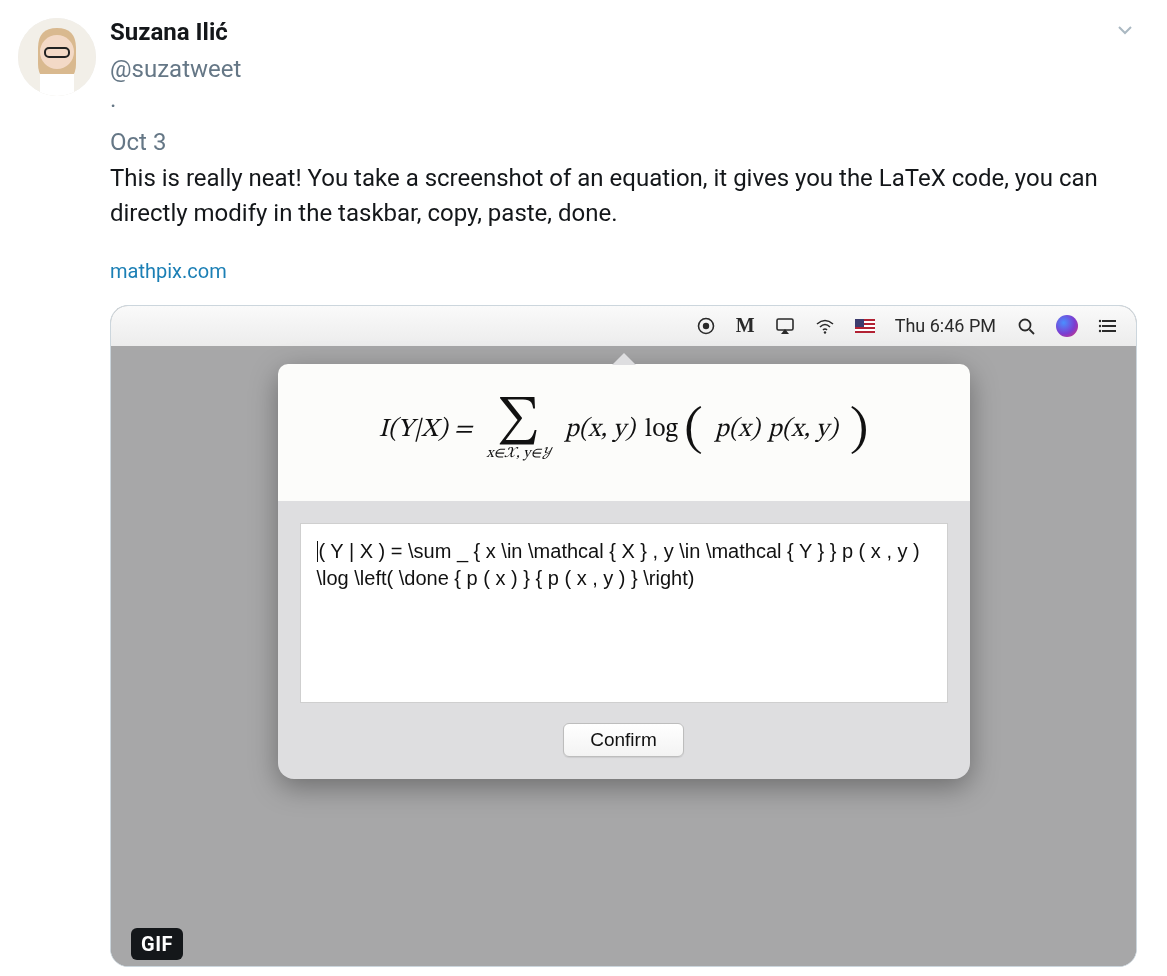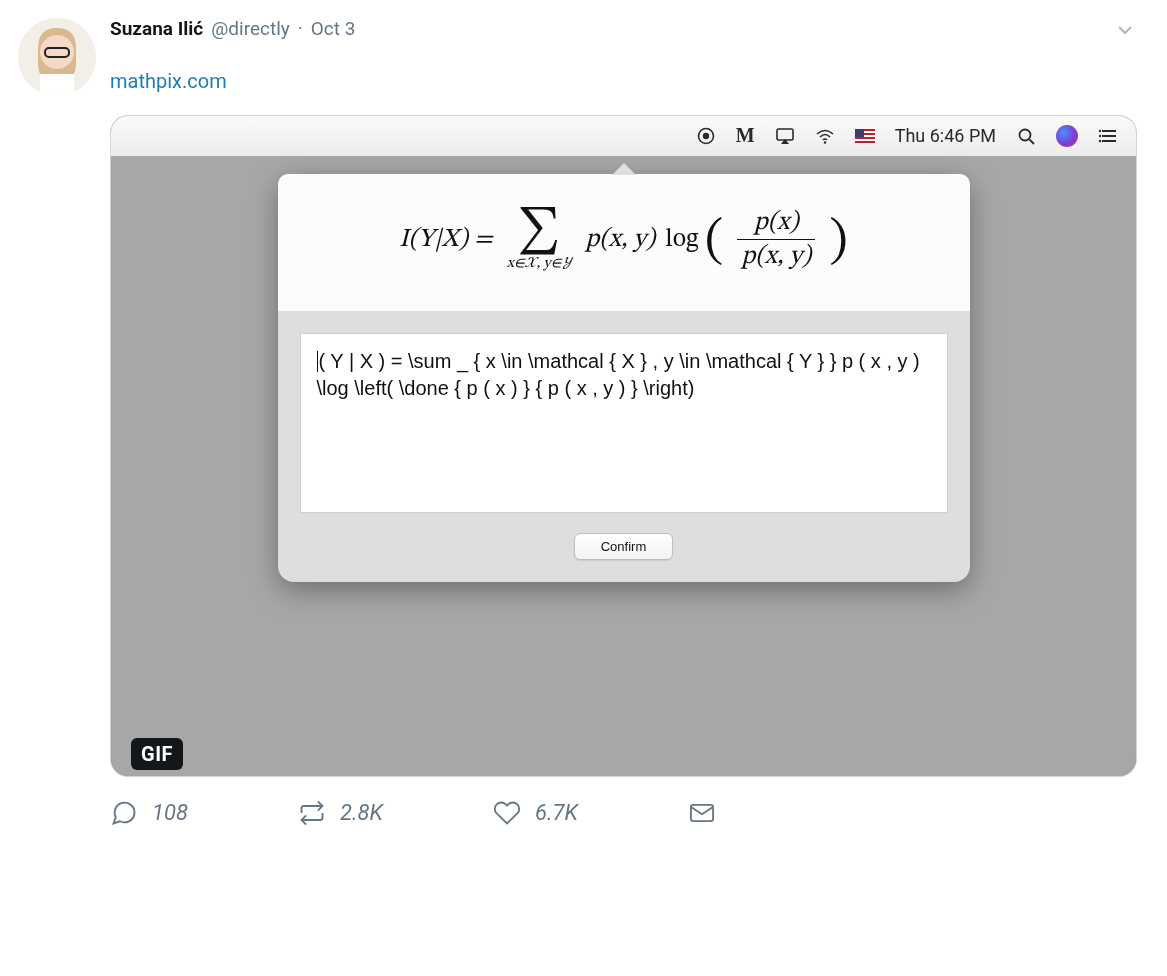--- a/index.html
+++ b/index.html
@@ -9,21 +9,21 @@
     --border:#e1e8ed;
     --bg:#ffffff;
     --mac-gray:#a7a7a8;
     --menubar-bg:linear-gradient(#fafafa,#ececec);
   }
   html,body{margin:0;padding:0;background:var(--bg);font-family:-apple-system,BlinkMacSystemFont,"Segoe UI",Roboto,Helvetica,Arial,sans-serif;}
   .tweet{width:1167px;box-sizing:border-box;padding:18px 30px 18px 18px;display:flex;gap:14px;position:relative;}
   .avatar{width:78px;height:78px;border-radius:50%;flex:0 0 78px;overflow:hidden;background:#eee;}
   .avatar svg{width:100%;height:100%;display:block;}
   .body{flex:1;min-width:0;}
-  .header-line{display:flex;align-items:flex-start;gap:8px;font-size:19px;line-height:1.2;}
+  .header-line{display:flex;align-items:flex-start;gap:8px;font-size:24px;line-height:1.2;flex-direction:column;}
   .display-name{font-weight:700;color:var(--text-dark);}
   .handle,.dot,.date{color:var(--text-gray);font-weight:400;}
   .caret{position:absolute;top:18px;right:30px;color:#aab8c2;}
   .caret svg{width:24px;height:24px;}
   .tweet-text{font-size:24px;line-height:1.45;color:var(--text-dark);margin-top:4px;}
   .tweet-link{display:block;margin-top:28px;font-size:20px;color:var(--link);text-decoration:none;width:fit-content;}
   
   .media{margin-top:22px;border:1px solid #ccd6dd;border-radius:18px;overflow:hidden;background:#9a9a9b;position:relative;height:660px;}
   .gif-badge{position:absolute;left:20px;bottom:6px;background:#14171a;color:#fff;font-weight:700;font-size:20px;padding:4px 10px;border-radius:6px;letter-spacing:0.5px;}
   
@@ -35,28 +35,28 @@
   .mac-body{position:absolute;inset:40px 0 0 0;background:var(--mac-gray);}
   
   .popover{position:absolute;left:50%;top:18px;transform:translateX(-50%);width:692px;background:#dedee0;border-radius:16px;box-shadow:0 8px 28px rgba(0,0,0,0.35);}
   .popover::before{content:"";position:absolute;top:-11px;left:50%;transform:translateX(-50%);border-left:12px solid transparent;border-right:12px solid transparent;border-bottom:12px solid #dedee0;}
   .equation-area{background:#fcfcfa;margin:0;border-radius:10px 10px 0 0;padding:34px 10px 40px;text-align:center;font-family:"Cambria Math","STIX Two Math","Times New Roman",serif;font-size:26px;color:#111;}
   .eq{display:inline-flex;align-items:center;gap:6px;font-style:italic;white-space:nowrap;}
   .eq .rm{font-style:normal;}
   .sum-block{display:inline-flex;flex-direction:column;align-items:center;line-height:1;margin:0 8px;}
   .sum-block .sigma{font-size:46px;font-style:normal;}
   .sum-block .sub{font-size:15px;margin-top:2px;}
-  .frac{display:inline-flex;flex-direction:column;align-items:center;line-height:1.1;margin:0 8px;}
+  .frac{display:inline-flex;flex-direction:row;align-items:center;line-height:1.1;margin:0 2px;}
   .frac .num,.frac .den{padding:0 4px;}
   .frac .bar{width:100%;border-top:1.6px solid #111;margin:2px 0;}
   .bigp{font-size:52px;font-style:normal;line-height:0.8;position:relative;top:2px;}
   .latex-area{margin:22px 22px 0;background:#fff;border:1px solid #cfcfcf;padding:14px 16px;font-family:Helvetica,Arial,sans-serif;font-size:20px;line-height:1.35;color:#111;height:180px;box-sizing:border-box;white-space:pre-wrap;word-break:break-word;}
   .latex-area .cursor{display:inline-block;width:1px;height:21px;background:#111;vertical-align:text-bottom;margin-right:1px;}
   .confirm-row{display:flex;justify-content:center;padding:20px 0 22px;}
-  .confirm-btn{background:linear-gradient(#ffffff,#f3f3f3);border:1px solid #bdbdbd;border-radius:6px;padding:5px 26px;font-size:13px;color:#111;box-shadow:0 1px 1px rgba(0,0,0,.08);}
+  .confirm-btn{background:linear-gradient(#ffffff,#f3f3f3);border:1px solid #bdbdbd;border-radius:6px;padding:5px 26px;font-size:19px;color:#111;box-shadow:0 1px 1px rgba(0,0,0,.08);}
   
   .actions{display:flex;gap:110px;margin-top:20px;padding:2px 0 6px;align-items:center;font-style:italic;}
   .act{display:flex;align-items:center;gap:14px;color:var(--text-gray);font-size:22px;}
   .act svg{width:28px;height:28px;stroke:var(--text-gray);fill:none;stroke-width:1.6;}
   .flag svg{width:20px;height:14px;}
 </style>
 </head>
 <body>
 
 <article class="tweet">
@@ -68,25 +68,26 @@
       <circle cx="39" cy="34" r="17" fill="#f3d9c6"></circle>
       <rect x="27" y="30" width="24" height="9" rx="4" fill="none" stroke="#222" stroke-width="2"></rect>
       <line x1="39" y1="34" x2="39" y2="34" stroke="#222"></line>
       <rect x="22" y="56" width="34" height="22" fill="#fff"></rect>
     </svg>
   </div>
 
   <div class="body">
     <div class="header-line">
       <span class="display-name">Suzana Ilić</span>
-      <span class="handle">@directly</span>
+      <span class="handle">@suzatweet</span>
       <span class="dot">·</span>
       <span class="date">Oct 3</span>
     </div>
 
+    <div class="tweet-text">This is really neat! You take a screenshot of an equation, it gives you the LaTeX code, you can directly modify in the taskbar, copy, paste, done.</div>
 
     <a class="tweet-link" href="#">mathpix.com</a>
 
     <div class="media">
 
       <div class="menubar">
         <span class="mb-item">
           <svg viewBox="0 0 20 20">
               <circle cx="10" cy="10" r="7.5" fill="none" stroke="#2a2a2a" stroke-width="1.6"></circle>
               <circle cx="10" cy="10" r="3.2" fill="#2a2a2a"></circle>

